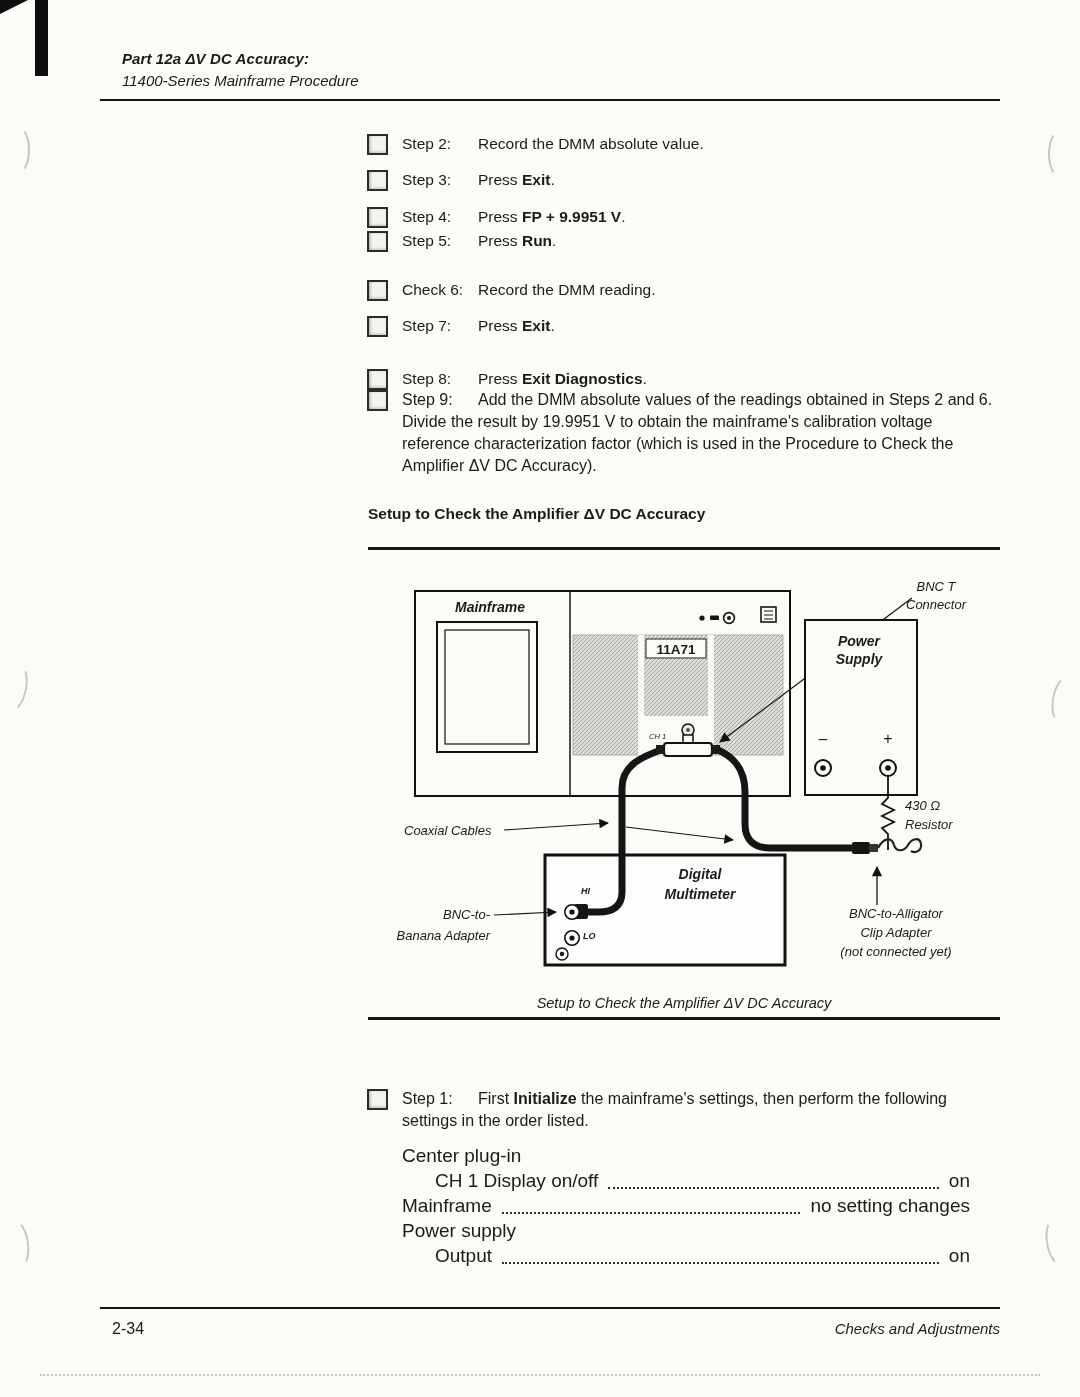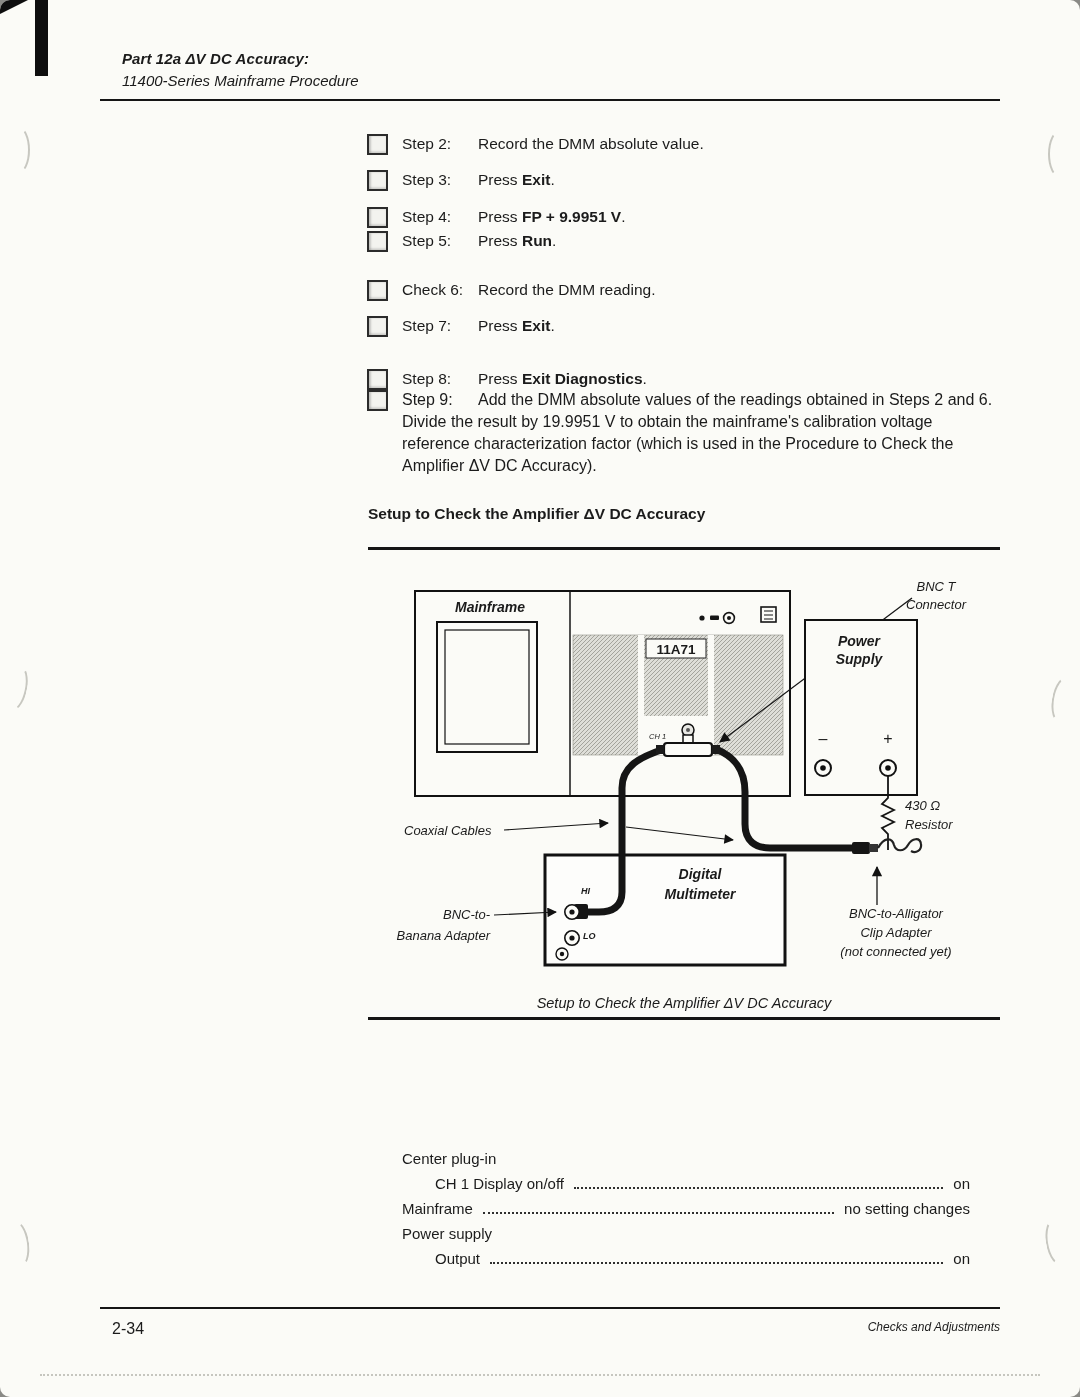--- a/index.html
+++ b/index.html
@@ -1,28 +1,28 @@
 <!DOCTYPE html>
 <html><head>
 <meta charset="utf-8">
 <style>
   html,body { margin:0; padding:0; background:#8a8a86; }
   .page {
     position:relative; width:1080px; height:1397px; margin:0 auto;
     background:#fbfbf7; color:#1b1b1b;
-    font-family:"Liberation Sans", sans-serif; overflow:hidden;border-radius:10px;
+    font-family:"Liberation Sans", sans-serif; overflow:hidden;
   }
   .rule { position:absolute; background:#151515; }
 
   
   .doc-header { position:absolute; left:122px; top:50px; }
   .doc-title { font-weight:bold; font-style:italic; font-size:15px; letter-spacing:.1px; }
   .doc-subtitle { font-style:italic; font-size:15px; margin-top:5px; }
   .footer-left  { position:absolute; left:112px; top:1320px; font-size:16px; }
-  .footer-right { position:absolute; right:80px; top:1320px; font-size:12px; font-style:italic; }
+  .footer-right { position:absolute; right:80px; top:1320px; font-size:15px; font-style:italic; }
 
   
   .black-bar { position:absolute; left:35px; top:0; width:13px; height:76px; background:#0e0e0e; }
   .corner-wedge { position:absolute; left:0; top:0; width:0; height:0;
     border-top:14px solid #0e0e0e; border-right:28px solid transparent; }
   .curl { position:absolute; width:20px; height:44px; border:2.5px solid transparent; border-radius:50%; }
   .curl.left  { border-right-color:#c7c7c0; }
   .curl.right { border-left-color:#c7c7c0; }
   .bottom-dots { position:absolute; left:40px; top:1374px; width:1000px; border-top:2px dotted #c6c6bf; }
 
@@ -36,21 +36,21 @@
   .bold { font-weight:bold; }
   .par { margin:0; width:592px; font-size:16px; line-height:22px; }
   .step-label-inline { display:inline-block; width:76px; }
 
   
   .section-heading { position:absolute; left:368px; font-weight:bold; font-size:15.5px; }
   .fig-caption { position:absolute; left:368px; top:995px; width:632px; text-align:center;
     font-style:italic; font-size:14.5px; }
 
   
-  .settings { position:absolute; left:402px; top:1147px; width:568px; font-size:15px; }
+  .settings { position:absolute; left:402px; top:1147px; width:568px; font-size:19px; }
   .setting-row { display:flex; align-items:flex-end; height:20px; margin-bottom:5px; }
   .setting-row .indent-pad { width:33px; flex:none; }
   .leader { flex:1; border-bottom:2.5px dotted #2f2f2f; margin:0 10px 3px 10px; }
   .set-label, .set-value { flex:none; white-space:nowrap; }
 
   
   .figure-svg { position:absolute; left:368px; top:558px; }
   .figure-svg text { fill:#1b1b1b; }
   .t-bi   { font-style:italic; font-weight:bold; font-size:14px; }
   .t-i13  { font-style:italic; font-size:13px; }
@@ -236,20 +236,24 @@
     <line class="ln" x1="509" y1="347" x2="509" y2="309" stroke-width="1.3" marker-end="url(#arrow)"></line>
     <text class="t-i13" x="528" y="360" text-anchor="middle">BNC-to-Alligator</text>
     <text class="t-i13" x="528" y="379" text-anchor="middle">Clip Adapter</text>
     <text class="t-i13" x="528" y="398" text-anchor="middle">(not connected yet)</text>
   </svg>
 
   <div class="fig-caption">Setup to Check the Amplifier ΔV DC Accuracy</div>
   <div class="rule" style="left:368px; top:1017px; width:632px; height:3px;"></div>
 
 
+  <div class="step-row" style="top:1088px">
+    <span class="checkbox"></span>
+    <p class="par"><span class="step-label-inline">Step 1:</span><span>First </span><span class="bold">Initialize</span><span> the mainframe's settings, then perform the following settings in the order listed.</span></p>
+  </div>
 
   <div class="settings">
     <div class="setting-row">
       <span class="set-label">Center plug-in</span>
     </div>
     <div class="setting-row">
       <span class="indent-pad"></span>
       <span class="set-label">CH 1 Display on/off</span>
       <span class="leader"></span>
       <span class="set-value">on</span>

